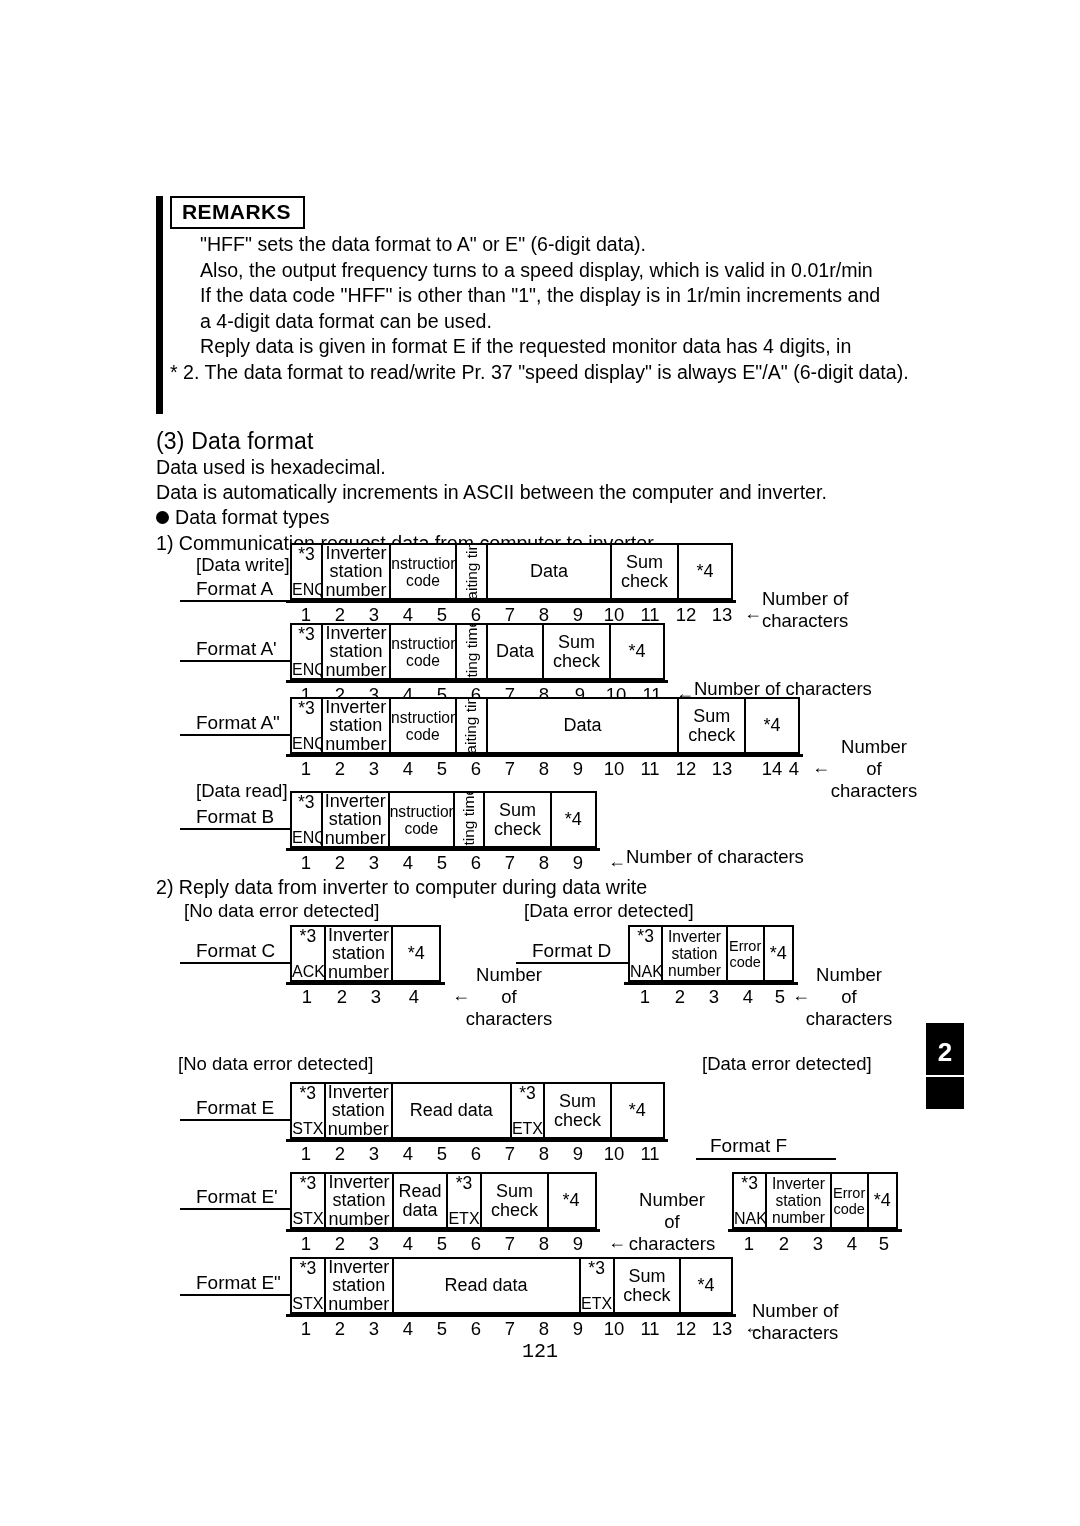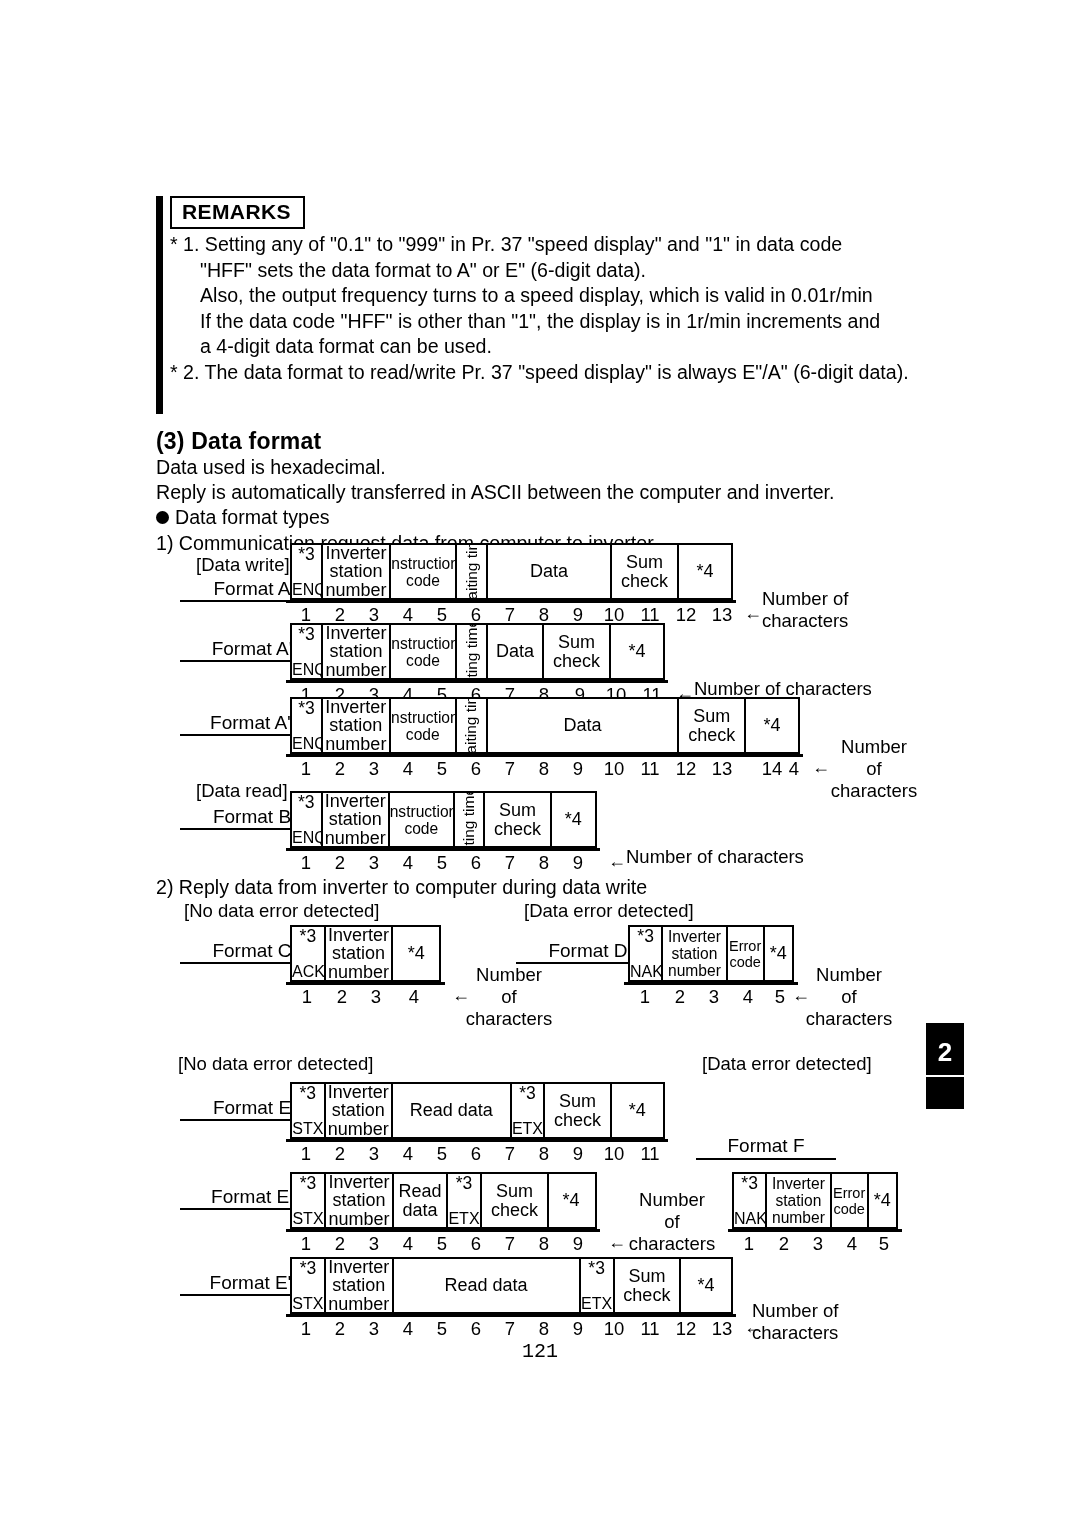--- a/index.html
+++ b/index.html
@@ -58,40 +58,40 @@
     font-size: 19.6px;
     line-height: 25.5px;
   }
   .rk-line { white-space: nowrap; }
   .rk-ind { padding-left: 30px; }
 
   
   .h-sec {
     position: absolute;
     font-size: 23px;
-    font-weight: bold;
+    font-weight: normal;
     letter-spacing: 0.2px;
   }
   .p-line {
     position: absolute;
     font-size: 19.6px;
     white-space: nowrap;
   }
   .bullet-dot {
     display: inline-block;
     width: 13px; height: 13px;
     border-radius: 50%;
     background: #000;
     margin-right: 6px;
     vertical-align: 0px;
   }
   .fmt-label {
     position: absolute;
     font-size: 19px;
-    text-align: center;
+    text-align: left;
     white-space: nowrap;
   }
   .fmt-label-rule {
     position: absolute;
     height: 0;
     border-top: 2.5px solid #000;
   }
   .bracket-note {
     position: absolute;
     font-size: 18.5px;
@@ -209,32 +209,32 @@
 </style>
 </head>
 <body>
 
 <div class="page">
 
   <div class="remarks-wrap">
     <div class="remarks-bar"></div>
     <div class="remarks-title">REMARKS</div>
     <div class="remarks-body">
-      <div class="rk-line">* 1. Setting any of "0.1" to "999" in Pr. 37 "speed display" and "1" in data code</div>
       <div class="rk-line rk-ind">"HFF" sets the data format to A" or E" (6-digit data).</div>
       <div class="rk-line rk-ind">Also, the output frequency turns to a speed display, which is valid in 0.01r/min</div>
       <div class="rk-line rk-ind">If the data code "HFF" is other than "1", the display is in 1r/min increments and</div>
       <div class="rk-line rk-ind">a 4-digit data format can be used.</div>
+      <div class="rk-line rk-ind">Reply data is given in format E if the requested monitor data has 4 digits, in</div>
       <div class="rk-line">* 2. The data format to read/write Pr. 37 "speed display" is always E"/A" (6-digit data).</div>
     </div>
   </div>
 
   <div class="h-sec" style="left:156px; top:428px;">(3) Data format</div>
   <div class="p-line" style="left:156px; top:456px;">Data used is hexadecimal.</div>
-  <div class="p-line" style="left:156px; top:481px;">Reply is automatically transferred in ASCII between the computer and inverter.</div>
+  <div class="p-line" style="left:156px; top:481px;">Data is automatically increments in ASCII between the computer and inverter.</div>
   <div class="p-line" style="left:156px; top:506px;">
     <span class="bullet-dot"></span><span>Data format types</span>
   </div>
   <div class="p-line" style="left:156px; top:532px;">1) Communication request data from computer to inverter</div>
 
   <div class="bracket-note" style="left:196px; top:554px;">[Data write]</div>
   <div class="fmt-label" style="left:196px; top:578px; width:112px;">Format A</div>
   <div class="fmt-label-rule" style="left:180px; top:600px; width:140px;"></div>
 
   <div class="boxrow" style="left:290px; top:543px; width:443px; height:57px;">

